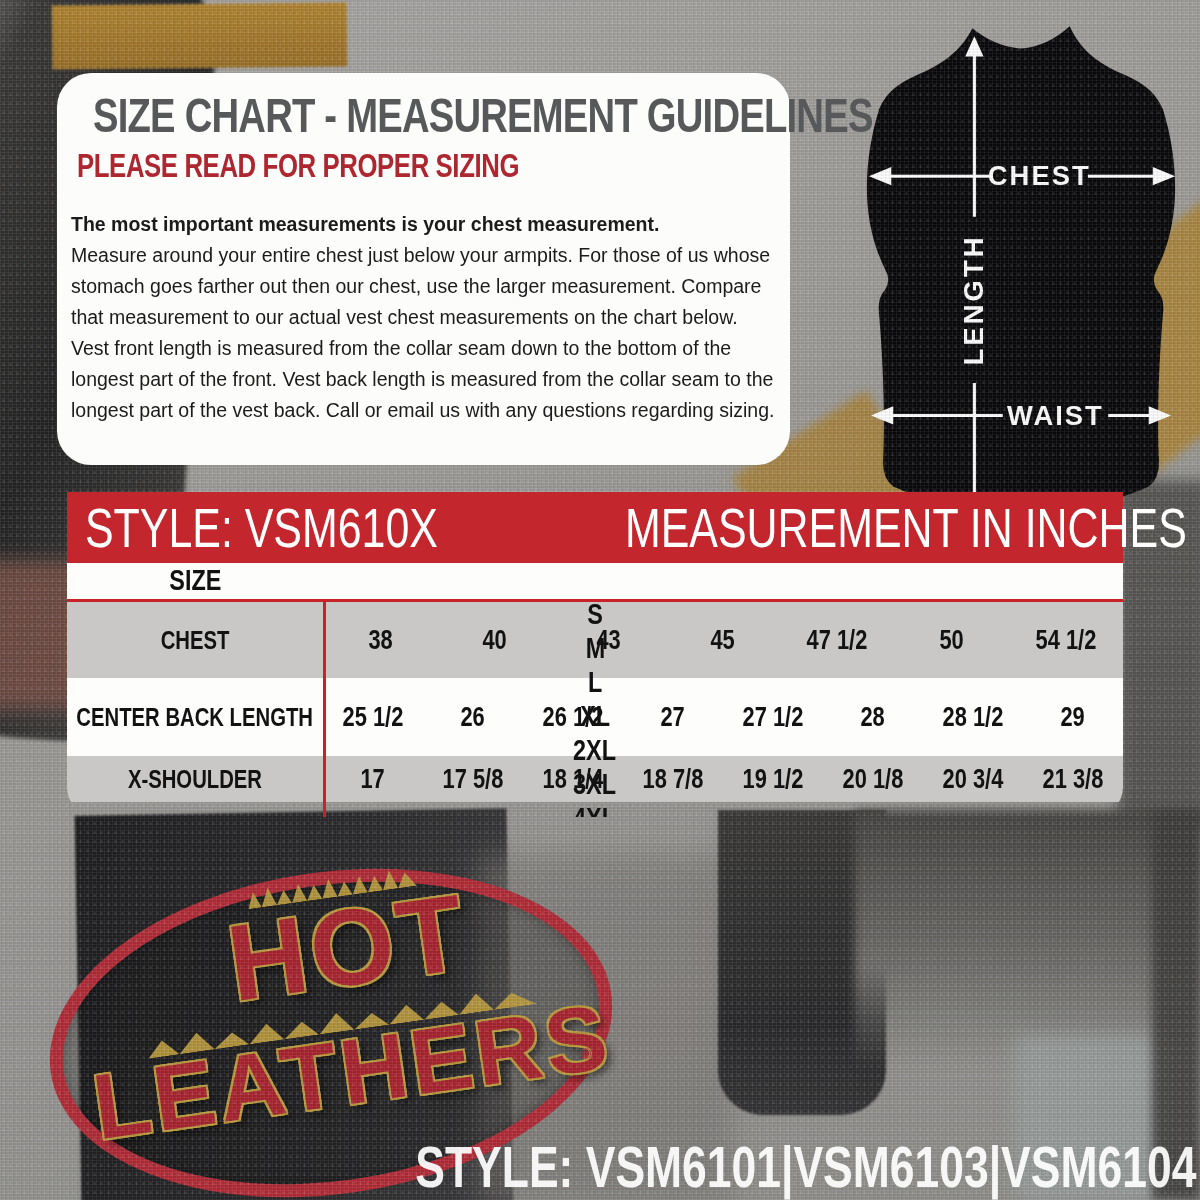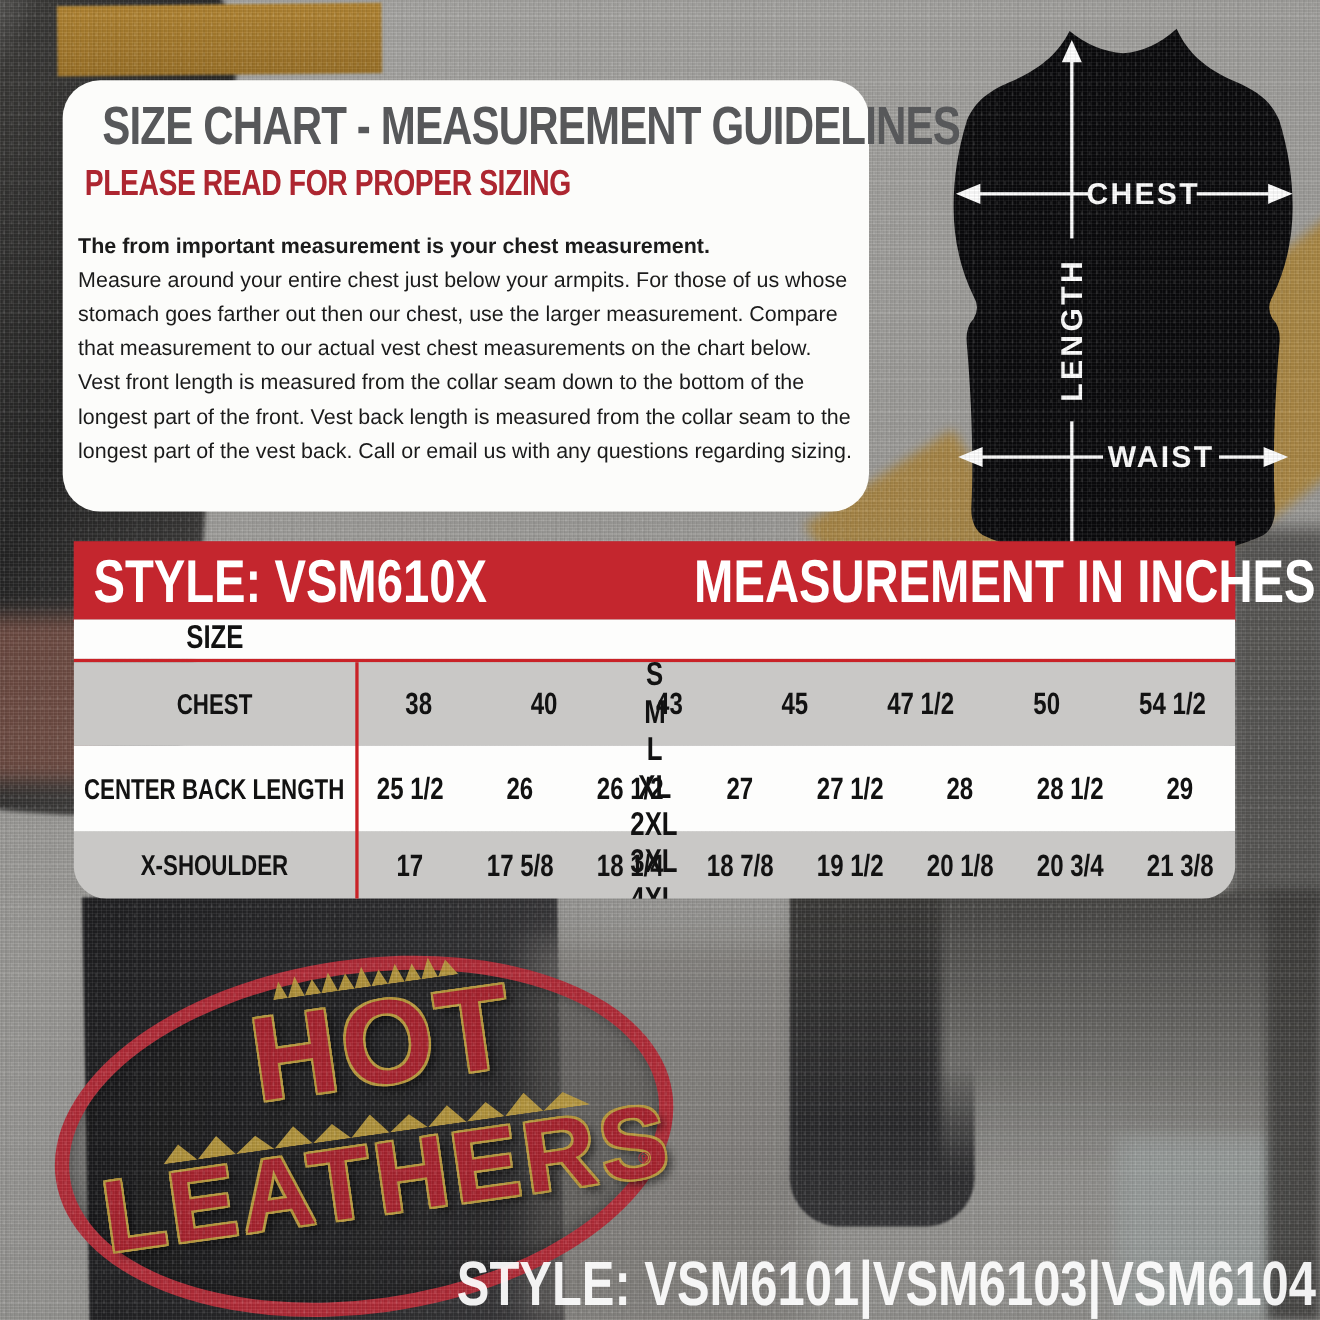--- a/index.html
+++ b/index.html
@@ -53,32 +53,32 @@
   #ib-para{position:absolute;left:14px;top:116px;width:706px;font-size:19.5px;line-height:31px;color:#1b1b1b;}
   #ib-para .lead{display:block;font-weight:bold;}
 
   
   #vest{left:852px;top:14px;width:336px;height:512px;z-index:2;}
   #vest text{font-family:"Liberation Sans",sans-serif;font-weight:bold;fill:#fff;}
 
   
   #banner{left:67px;top:492px;width:1056px;height:71px;background:#c4262e;z-index:4;
           display:flex;align-items:center;border-bottom:2px solid #8e1d23;}
-  #banner .b-txt{font-size:55px;font-weight:bold;color:#fff;letter-spacing:0px;}
+  #banner .b-txt{font-size:55px;font-weight:normal;color:#fff;letter-spacing:0px;}
   #banner-style{margin-left:18px;}
   #banner-meas{margin-left:88px;}
 
   
   #size-table{left:67px;top:563px;width:1056px;height:254px;z-index:4;border-radius:0 0 30px 30px;overflow:hidden;}
   .t-row{display:flex;width:100%;}
   .t-head{height:36px;background:#fdfdfc;flex-direction:column;}
   .t-redline{height:3px;background:#c92227;}
   .t-r1{height:76px;background:#c9c8c6;}
   .t-r2{height:78px;background:#fdfdfc;text-align:right;}
-  .t-r3{height:61px;background:#c9c8c6;}
+  .t-r3{height:46px;background:#c9c8c6;}
   .t-cell{display:flex;align-items:center;justify-content:center;color:#121212;font-weight:bold;}
   .c-label{width:256px;flex:none;}
   .c-val{flex:1;}
   .t-head .t-cell{font-size:30px;}
   .t-row .lbl{font-size:26px;}
   .t-row .num{font-size:28px;}
   #t-divider{position:absolute;left:256px;top:39px;bottom:0;width:3px;background:#c92227;z-index:5;}
 
   
   #logo{left:48px;top:872px;width:566px;height:322px;z-index:2;transform:rotate(-8deg);}
@@ -163,21 +163,21 @@
 <div id="texture" class="abs"></div>
 
 <div id="info-box" class="abs">
   <div id="ib-title">
     <span class="cnd cnd-l">SIZE CHART - MEASUREMENT GUIDELINES</span>
   </div>
   <div id="ib-sub">
     <span class="cnd cnd-l">PLEASE READ FOR PROPER SIZING</span>
   </div>
   <p id="ib-para">
-    <span class="lead">The from important measurement is your chest measurement.</span>
+    <span class="lead">The most important measurements is your chest measurement.</span>
     <span>Measure around your entire chest just below your armpits.  For those of us whose stomach goes farther out then our chest, use the larger measurement. Compare that measurement to our actual vest chest measurements on the chart below.  Vest front length is measured from the collar seam down to the bottom of the longest part of the front.  Vest back length is measured from the collar seam to the longest part of the vest back.  Call or email us with any questions regarding sizing.</span>
   </p>
 </div>
 
 <div id="banner" class="abs">
   <div id="banner-style" class="b-txt">
     <span class="cnd cnd-l">STYLE: VSM610X</span>
   </div>
   <div id="banner-meas" class="b-txt">
     <span class="cnd cnd-l">MEASUREMENT IN INCHES</span>

